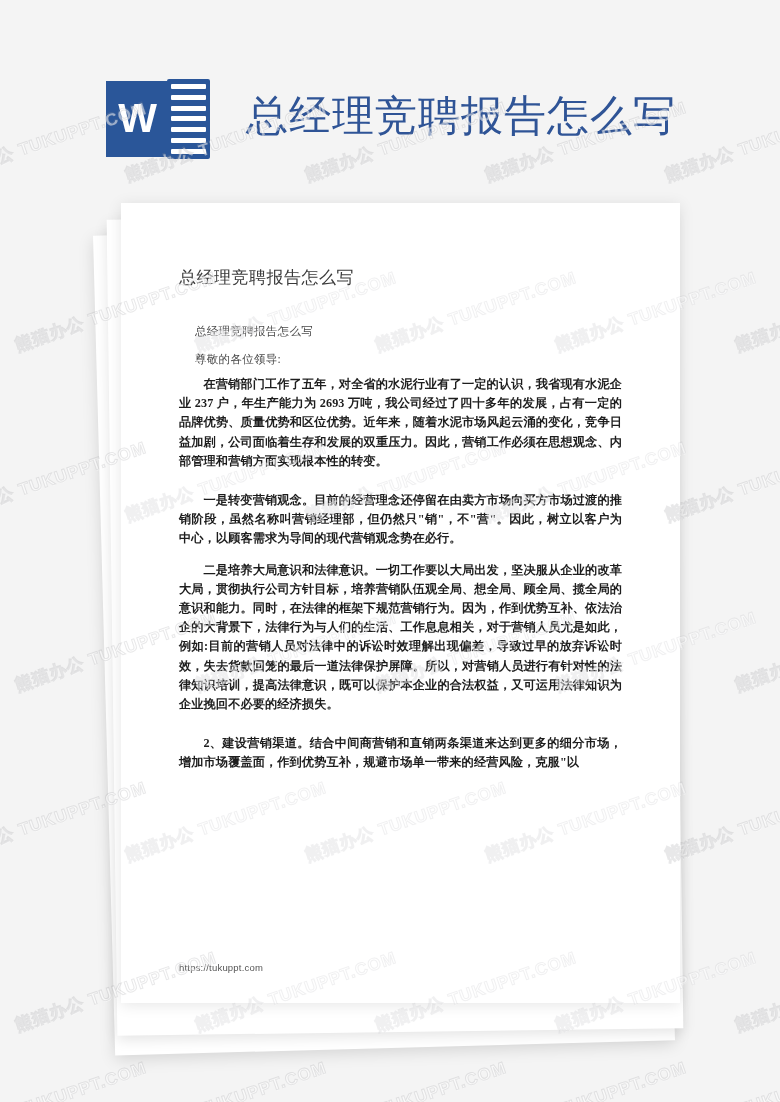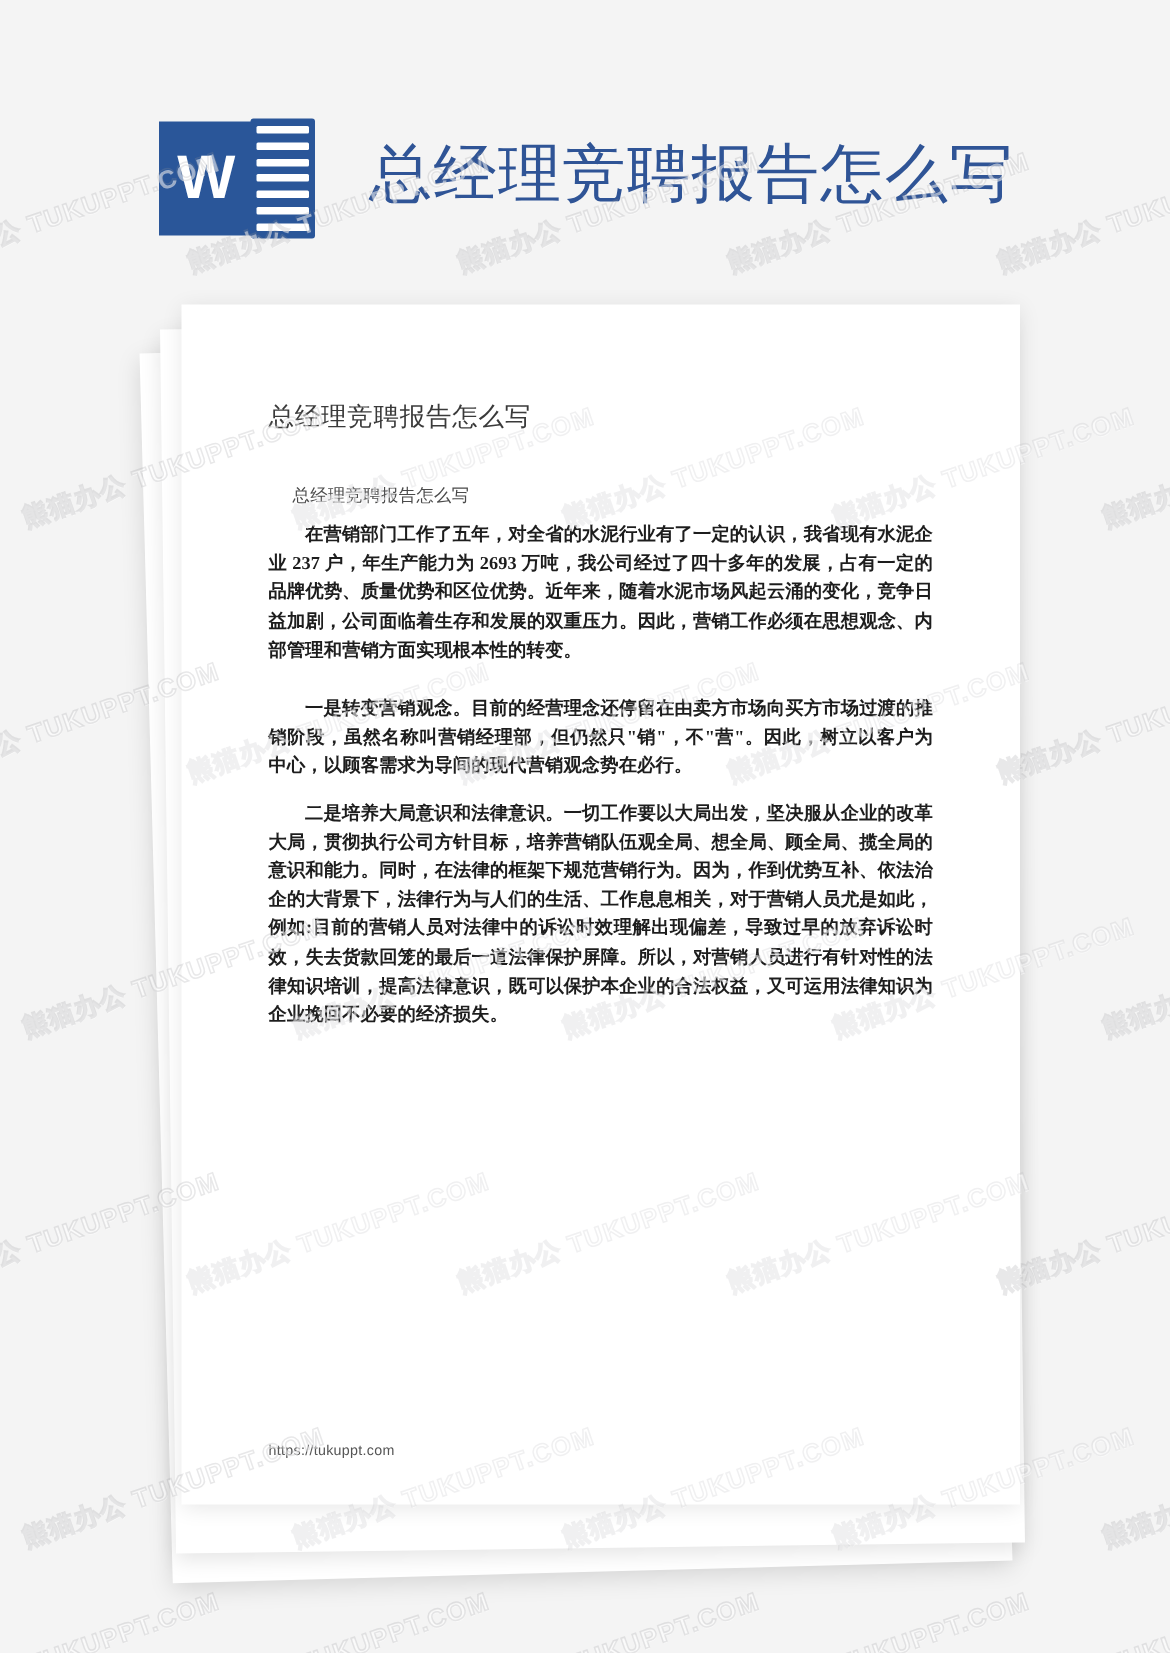--- a/index.html
+++ b/index.html
@@ -205,29 +205,31 @@
 
   <div class="sheet back-2"></div>
   <div class="sheet back-1"></div>
 
   <div class="sheet front">
     <div class="doc-inner">
 
       <div class="doc-heading">总经理竞聘报告怎么写</div>
 
       <p class="p-light">总经理竞聘报告怎么写</p>
+      <p class="p-light">尊敬的各位领导:</p>
 
 
       <p class="p-body gap-big">在营销部门工作了五年，对全省的水泥行业有了一定的认识，我省现有水泥企业 237 户，年生产能力为 2693 万吨，我公司经过了四十多年的发展，占有一定的品牌优势、质量优势和区位优势。近年来，随着水泥市场风起云涌的变化，竞争日益加剧，公司面临着生存和发展的双重压力。因此，营销工作必须在思想观念、内部管理和营销方面实现根本性的转变。</p>
 
       <p class="p-body">一是转变营销观念。目前的经营理念还停留在由卖方市场向买方市场过渡的推销阶段，虽然名称叫营销经理部，但仍然只"销"，不"营"。因此，树立以客户为中心，以顾客需求为导间的现代营销观念势在必行。</p>
 
       <p class="p-body gap-big">二是培养大局意识和法律意识。一切工作要以大局出发，坚决服从企业的改革大局，贯彻执行公司方针目标，培养营销队伍观全局、想全局、顾全局、揽全局的意识和能力。同时，在法律的框架下规范营销行为。因为，作到优势互补、依法治企的大背景下，法律行为与人们的生活、工作息息相关，对于营销人员尤是如此，例如:目前的营销人员对法律中的诉讼时效理解出现偏差，导致过早的放弃诉讼时效，失去货款回笼的最后一道法律保护屏障。所以，对营销人员进行有针对性的法律知识培训，提高法律意识，既可以保护本企业的合法权益，又可运用法律知识为企业挽回不必要的经济损失。</p>
 
 
+      <p class="p-body">2、建设营销渠道。结合中间商营销和直销两条渠道来达到更多的细分市场，增加市场覆盖面，作到优势互补，规避市场单一带来的经营风险，克服"以</p>
 
       <div class="footer-url">https://tukuppt.com</div>
     </div>
   </div>
 </div>
 
 <div class="header">
   <div class="word-logo">
     <div class="sq">
       <span>W</span>

